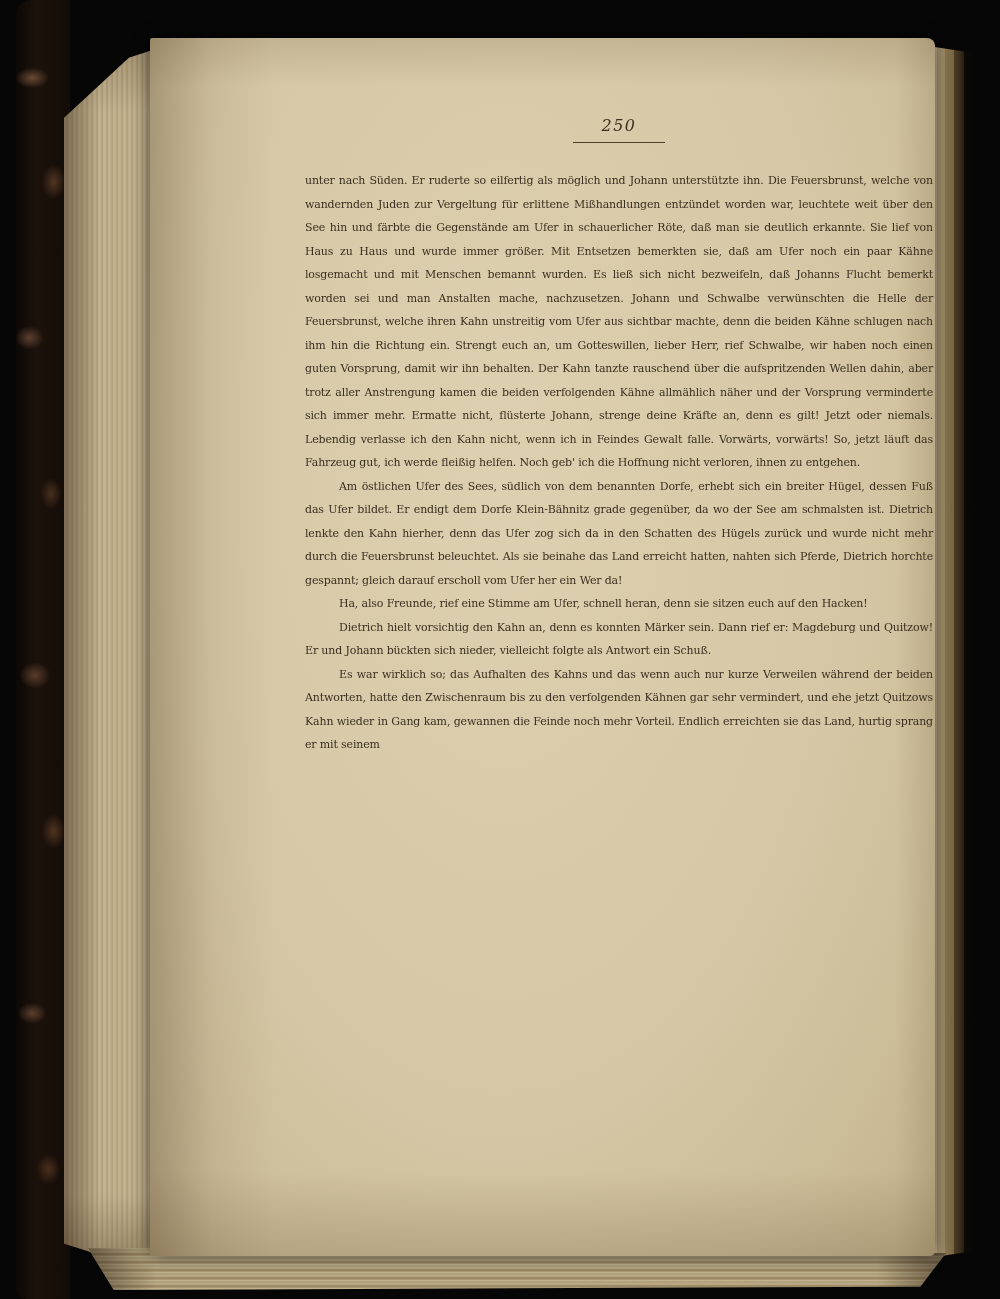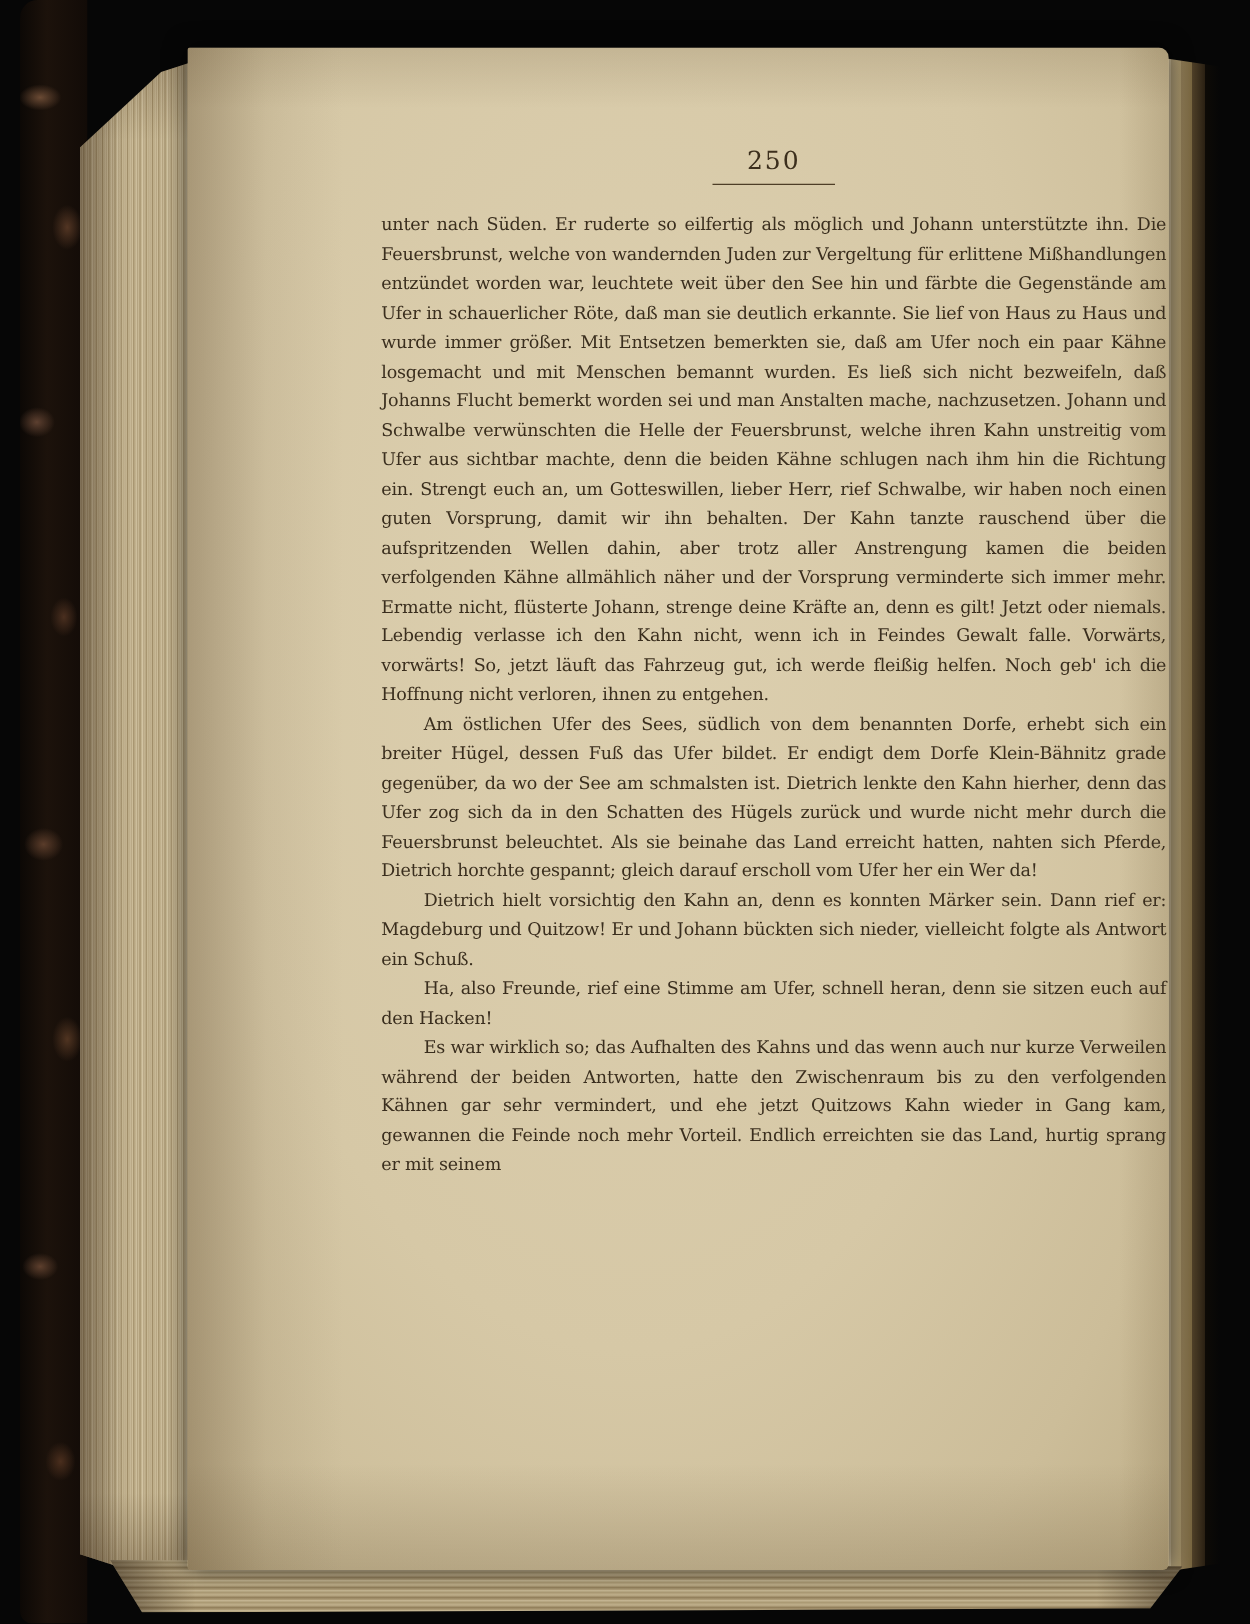--- a/index.html
+++ b/index.html
@@ -93,33 +93,34 @@
   }
 
   .page-number-row {
     position: absolute;
     left: 155px; top: 78px;
     width: 628px;
     text-align: center;
   }
   .page-number {
     display: inline-block;
-    font-size: 20px;
+    font-size: 16px;
     letter-spacing: 1.5px;
     color: #3c2f1d;
     padding: 0 28px 7px 28px;
     border-bottom: 1.5px solid #4e3e27;
+    font-style: italic;
   }
 
   .text-block {
     position: absolute;
     left: 155px; top: 131px;
     width: 628px;
     color: #3a2e1e;
-    font-size: 14px;
+    font-size: 11px;
     line-height: 23.5px;
     text-align: justify;
     letter-spacing: -0.15px;
     hyphens: auto;
   }
   .text-block p {
     margin: 0;
     text-indent: 34px;
   }
   .text-block p.first {
@@ -136,18 +137,18 @@
   <div class="bottom-stack"></div>
 
   <div class="main-page">
     <div class="page-number-row">
       <span class="page-number">250</span>
     </div>
 
     <div class="text-block">
       <p class="first">unter nach Süden. Er ruderte so eilfertig als möglich und Johann unterstützte ihn. Die Feuersbrunst, welche von wandernden Juden zur Vergeltung für erlittene Mißhandlungen entzündet worden war, leuchtete weit über den See hin und färbte die Gegenstände am Ufer in schauerlicher Röte, daß man sie deutlich erkannte. Sie lief von Haus zu Haus und wurde immer größer. Mit Entsetzen bemerkten sie, daß am Ufer noch ein paar Kähne losgemacht und mit Menschen bemannt wurden. Es ließ sich nicht bezweifeln, daß Johanns Flucht bemerkt worden sei und man Anstalten mache, nachzusetzen. Johann und Schwalbe verwünschten die Helle der Feuersbrunst, welche ihren Kahn unstreitig vom Ufer aus sichtbar machte, denn die beiden Kähne schlugen nach ihm hin die Richtung ein. Strengt euch an, um Gotteswillen, lieber Herr, rief Schwalbe, wir haben noch einen guten Vorsprung, damit wir ihn behalten. Der Kahn tanzte rauschend über die aufspritzenden Wellen dahin, aber trotz aller Anstrengung kamen die beiden verfolgenden Kähne allmählich näher und der Vorsprung verminderte sich immer mehr. Ermatte nicht, flüsterte Johann, strenge deine Kräfte an, denn es gilt! Jetzt oder niemals. Lebendig verlasse ich den Kahn nicht, wenn ich in Feindes Gewalt falle. Vorwärts, vorwärts! So, jetzt läuft das Fahrzeug gut, ich werde fleißig helfen. Noch geb' ich die Hoffnung nicht verloren, ihnen zu entgehen.</p>
       <p>Am östlichen Ufer des Sees, südlich von dem benannten Dorfe, erhebt sich ein breiter Hügel, dessen Fuß das Ufer bildet. Er endigt dem Dorfe Klein-Bähnitz grade gegenüber, da wo der See am schmalsten ist. Dietrich lenkte den Kahn hierher, denn das Ufer zog sich da in den Schatten des Hügels zurück und wurde nicht mehr durch die Feuersbrunst beleuchtet. Als sie beinahe das Land erreicht hatten, nahten sich Pferde, Dietrich horchte gespannt; gleich darauf erscholl vom Ufer her ein Wer da!</p>
+      <p>Ha, also Freunde, rief eine Stimme am Ufer, schnell heran, denn sie sitzen euch auf den Hacken!</p>
       <p>Dietrich hielt vorsichtig den Kahn an, denn es konnten Märker sein. Dann rief er: Magdeburg und Quitzow! Er und Johann bückten sich nieder, vielleicht folgte als Antwort ein Schuß.</p>
-      <p>Ha, also Freunde, rief eine Stimme am Ufer, schnell heran, denn sie sitzen euch auf den Hacken!</p>
       <p>Es war wirklich so; das Aufhalten des Kahns und das wenn auch nur kurze Verweilen während der beiden Antworten, hatte den Zwischenraum bis zu den verfolgenden Kähnen gar sehr vermindert, und ehe jetzt Quitzows Kahn wieder in Gang kam, gewannen die Feinde noch mehr Vorteil. Endlich erreichten sie das Land, hurtig sprang er mit seinem</p>
     </div>
   </div>
 </div>
 
 </body></html>

